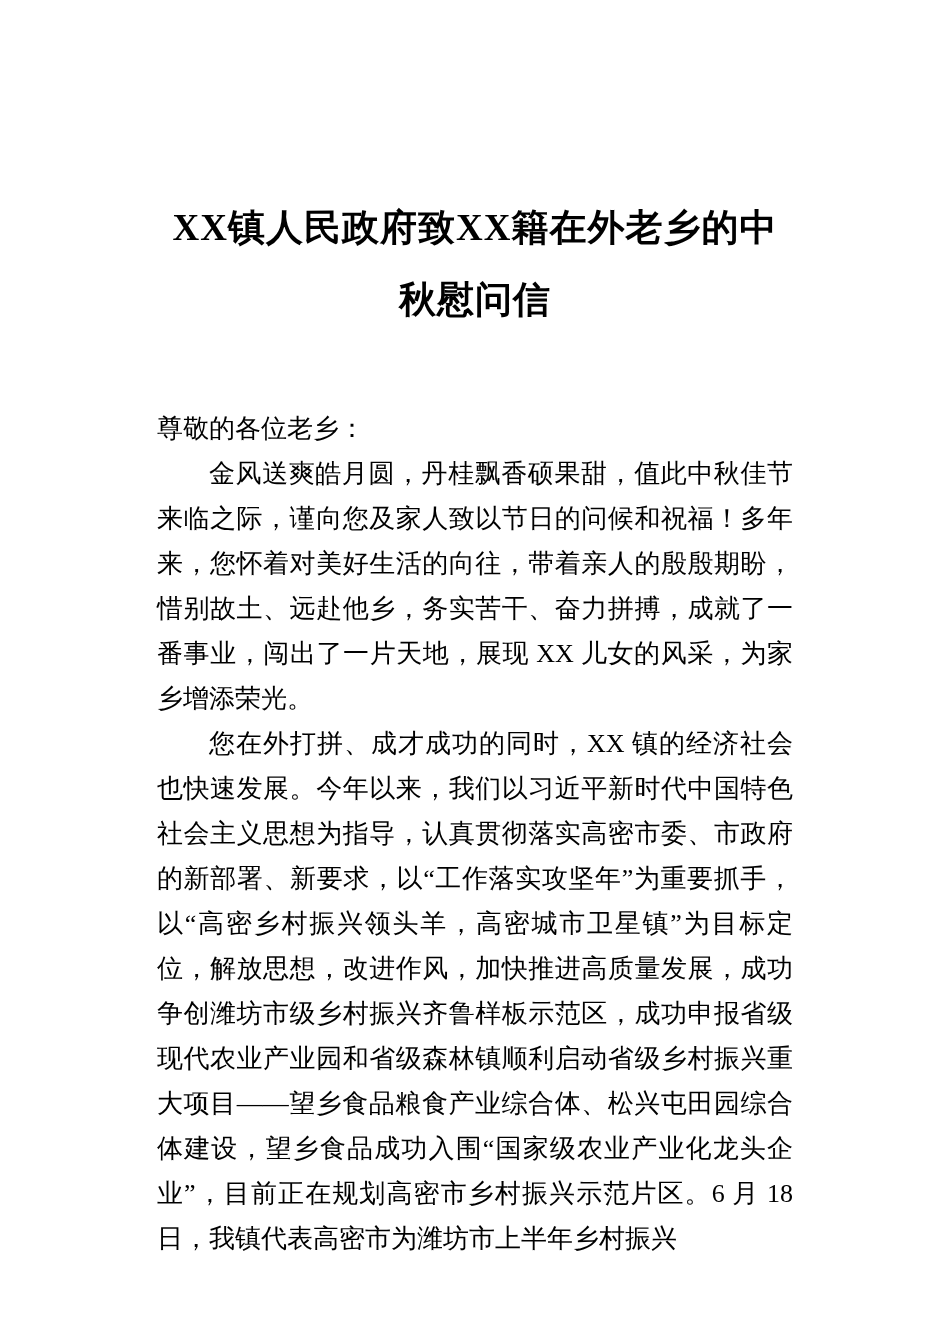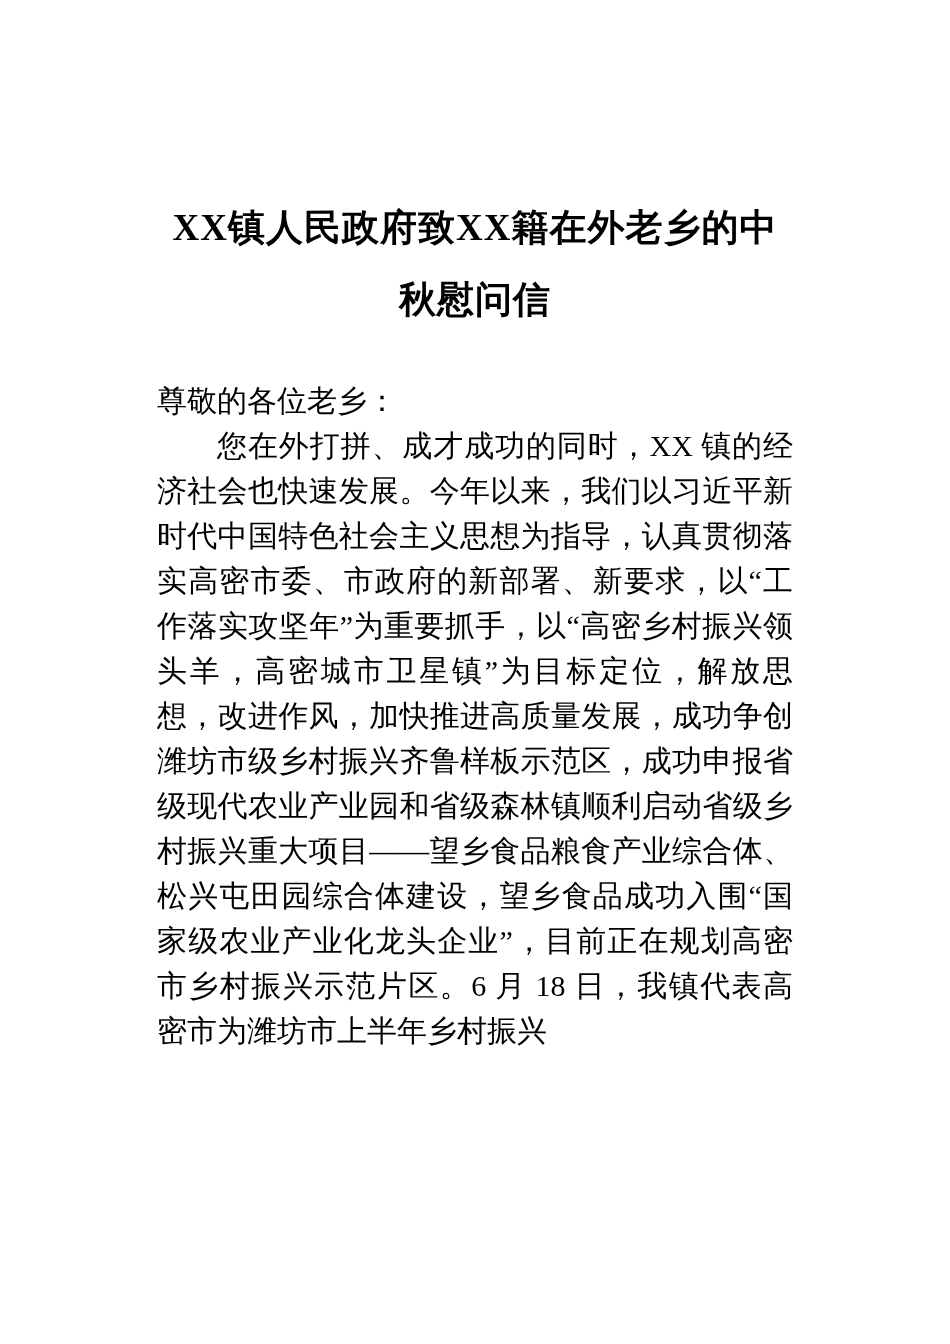--- a/index.html
+++ b/index.html
@@ -24,22 +24,22 @@
     padding: 0;
     font-size: 37px;
     font-weight: bold;
     text-align: center;
     line-height: 72px;
     letter-spacing: 1px;
     color: #000000;
     font-family: "Liberation Serif", "DejaVu Serif", serif;
   }
   .doc-body {
-    margin-top: 42px;
-    font-size: 30px;
+    margin-top: 70px;
+    font-size: 26px;
     line-height: 45px;
     text-align: justify;
     text-justify: inter-ideograph;
     color: #000000;
   }
   .salutation {
     margin: 0;
     padding: 0;
     text-indent: 0;
   }
@@ -49,15 +49,16 @@
     text-indent: 2em;
   }
 </style>
 </head>
 <body>
 
 <div class="page">
   <h1 class="doc-title">XX镇人民政府致XX籍在外老乡的中秋慰问信</h1>
   <div class="doc-body">
     <p class="salutation">尊敬的各位老乡：</p>
+    <p class="para">金风送爽皓月圆，丹桂飘香硕果甜，值此中秋佳节来临之际，谨向您及家人致以节日的问候和祝福！多年来，您怀着对美好生活的向往，带着亲人的殷殷期盼，惜别故土、远赴他乡，务实苦干、奋力拼搏，成就了一番事业，闯出了一片天地，展现 XX 儿女的风采，为家乡增添荣光。</p>
     <p class="para">您在外打拼、成才成功的同时，XX 镇的经济社会也快速发展。今年以来，我们以习近平新时代中国特色社会主义思想为指导，认真贯彻落实高密市委、市政府的新部署、新要求，以“工作落实攻坚年”为重要抓手，以“高密乡村振兴领头羊，高密城市卫星镇”为目标定位，解放思想，改进作风，加快推进高质量发展，成功争创潍坊市级乡村振兴齐鲁样板示范区，成功申报省级现代农业产业园和省级森林镇顺利启动省级乡村振兴重大项目——望乡食品粮食产业综合体、松兴屯田园综合体建设，望乡食品成功入围“国家级农业产业化龙头企业”，目前正在规划高密市乡村振兴示范片区。6 月 18 日，我镇代表高密市为潍坊市上半年乡村振兴</p>
   </div>
 </div>
 
 </body></html>

